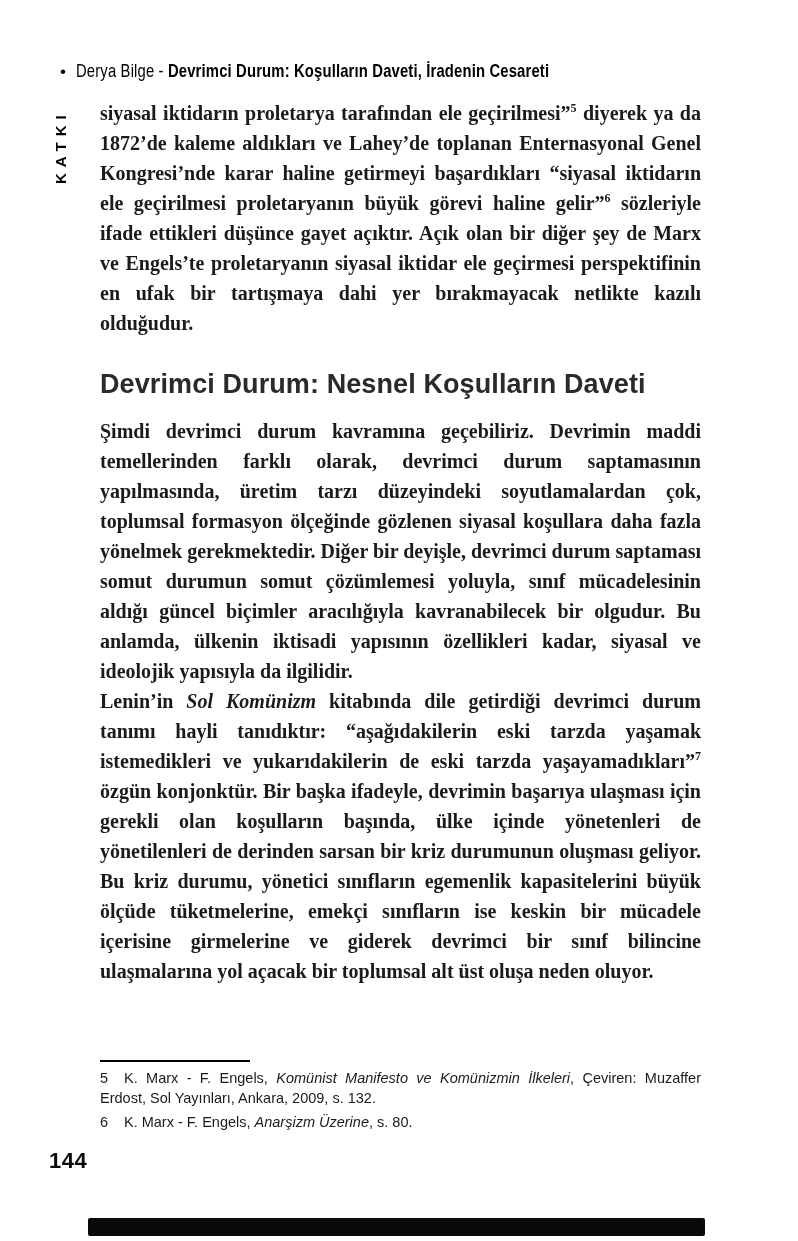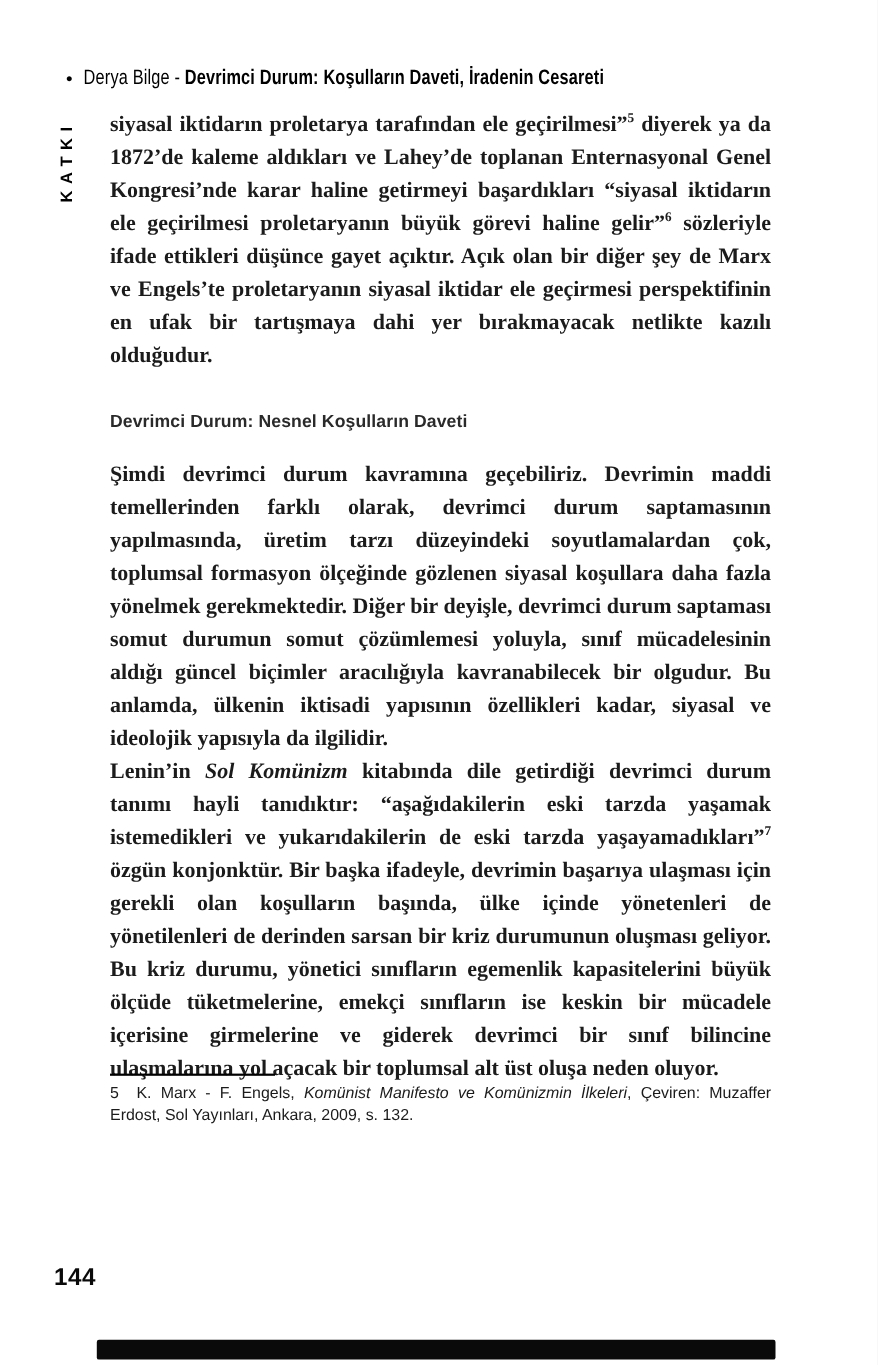--- a/index.html
+++ b/index.html
@@ -45,29 +45,29 @@
   .main {
     position:absolute; left:100px; top:98px; width:601px;
     font-size:20px; line-height:30px; text-align:justify;
   }
   .main p { margin:0;font-weight:bold; }
   .main sup {
     font-size:12px; line-height:0; vertical-align:super;
   }
   .section-heading {
     font-family:"Liberation Sans", sans-serif;
-    font-weight:bold; font-size:16px; color:#2a2a2a;
+    font-weight:bold; font-size:27px; color:#2a2a2a;
     letter-spacing:0.1px;
     margin:31px 0 17px 0; text-align:left;
   }
   .para-3 { margin-top:20px; }
 
   
   .footnotes {
-    position:absolute; left:100px; top:976px; width:601px;
+    position:absolute; left:100px; top:1060px; width:601px;
     font-family:"Liberation Sans", sans-serif;
     font-size:14.5px; line-height:19.5px; color:#1b1b1b;
     text-align:justify;
   }
   .fn-separator {
     width:150px; height:0;
     border-top:2px solid #000;
     margin-bottom:7px;
   }
   .footnote { margin-bottom:5px; }
@@ -103,19 +103,20 @@
   <div class="main">
     <p class="para-1"><span>siyasal iktidarın proletarya tarafından ele geçirilmesi”</span><sup>5</sup><span> diyerek ya da 1872’de kaleme aldıkları ve Lahey’de toplanan Enternasyonal Genel Kongresi’nde karar haline getirmeyi başardıkları “siyasal iktidarın ele geçirilmesi proletaryanın büyük görevi haline gelir”</span><sup>6</sup><span> sözleriyle ifade ettikleri düşünce gayet açıktır. Açık olan bir diğer şey de Marx ve Engels’te proletaryanın siyasal iktidar ele geçirmesi perspektifinin en ufak bir tartışmaya dahi yer bırakmayacak netlikte kazılı olduğudur.</span></p>
     <h2 class="section-heading">Devrimci Durum: Nesnel Koşulların Daveti</h2>
     <p class="para-2"><span>Şimdi devrimci durum kavramına geçebiliriz. Devrimin maddi temellerinden farklı olarak, devrimci durum saptamasının yapılmasında, üretim tarzı düzeyindeki soyutlamalardan çok, toplumsal formasyon ölçeğinde gözlenen siyasal koşullara daha fazla yönelmek gerekmektedir. Diğer bir deyişle, devrimci durum saptaması somut durumun somut çözümlemesi yoluyla, sınıf mücadelesinin aldığı güncel biçimler aracılığıyla kavranabilecek bir olgudur. Bu anlamda, ülkenin iktisadi yapısının özellikleri kadar, siyasal ve ideolojik yapısıyla da ilgilidir.</span></p>
     <p class="para-3"><span>Lenin’in </span><i>Sol Komünizm</i><span> kitabında dile getirdiği devrimci durum tanımı hayli tanıdıktır: “aşağıdakilerin eski tarzda yaşamak istemedikleri ve yukarıdakilerin de eski tarzda yaşayamadıkları”</span><sup>7</sup><span> özgün konjonktür. Bir başka ifadeyle, devrimin başarıya ulaşması için gerekli olan koşulların başında, ülke içinde yönetenleri de yönetilenleri de derinden sarsan bir kriz durumunun oluşması geliyor. Bu kriz durumu, yönetici sınıfların egemenlik kapasitelerini büyük ölçüde tüketmelerine, emekçi sınıfların ise keskin bir mücadele içerisine girmelerine ve giderek devrimci bir sınıf bilincine ulaşmalarına yol açacak bir toplumsal alt üst oluşa neden oluyor.</span></p>
   </div>
 
   <div class="footnotes">
     <div class="fn-separator"></div>
     <div class="footnote"><span class="fn-num">5</span><span>K. Marx - F. Engels, </span><i>Komünist Manifesto ve Komünizmin İlkeleri</i><span>, Çeviren: Muzaffer Erdost, Sol Yayınları, Ankara, 2009, s. 132.</span></div>
+    <div class="footnote"><span class="fn-num">6</span><span>K. Marx - F. Engels, </span><i>Anarşizm Üzerine</i><span>, s. 80.</span></div>
   </div>
 
   <div class="page-number">144</div>
 
   <div class="bottom-bar"></div>
 
 </div>
 
 </body></html>

